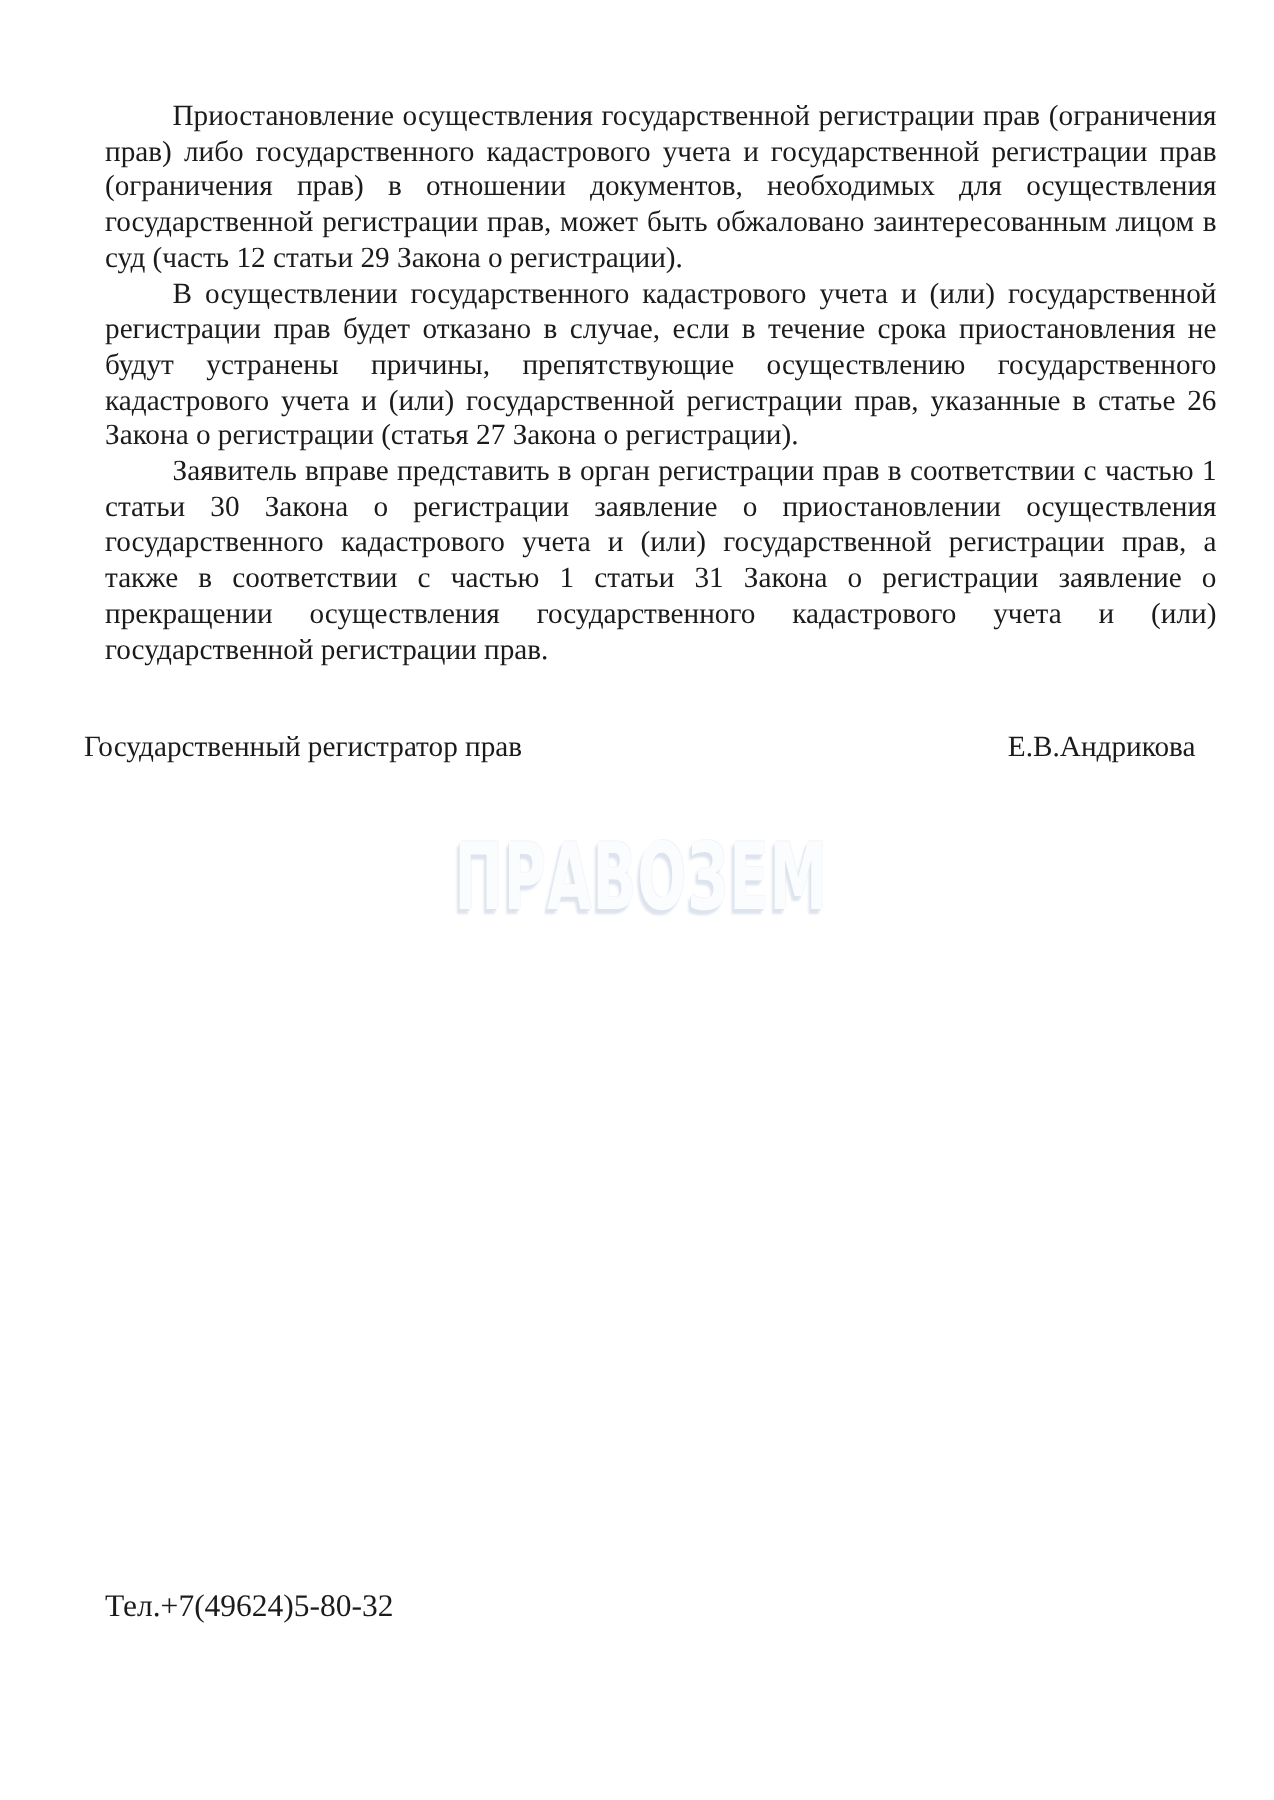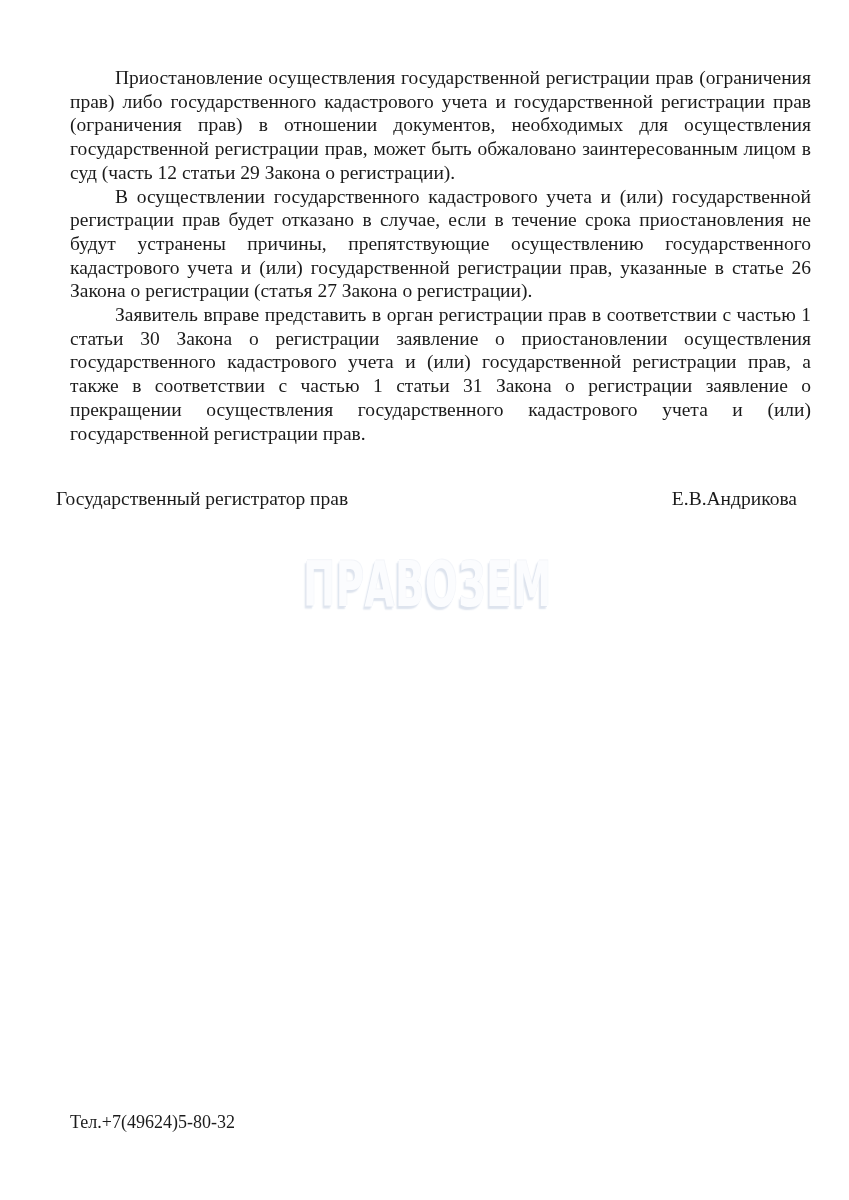--- a/index.html
+++ b/index.html
@@ -59,23 +59,23 @@
     text-shadow:
       -3px 3px 2px #dee4ee,
       -1px 1px 0 #e7ebf2,
       1px -1px 0 #f3f5f9;
     user-select: none;
     pointer-events: none;
   }
   .footer-phone {
     position: absolute;
     left: 70px;
-    top: 1112px;
+    top: 1058px;
     color: #1b1b1b;
-    font-size: 18px;
+    font-size: 21px;
   }
 </style>
 </head>
 <body>
 
 <div class="page">
 
   <div class="body-text">
     <p>Приостановление осуществления государственной регистрации прав (ограничения прав) либо государственного кадастрового учета и государственной регистрации прав (ограничения прав) в отношении документов, необходимых для осуществления государственной регистрации прав, может быть обжаловано заинтересованным лицом в суд (часть 12 статьи 29 Закона о регистрации).</p>
     <p>В осуществлении государственного кадастрового учета и (или) государственной регистрации прав будет отказано в случае, если в течение срока приостановления не будут устранены причины, препятствующие осуществлению государственного кадастрового учета и (или) государственной регистрации прав, указанные в статье 26 Закона о регистрации (статья 27 Закона о регистрации).</p>

